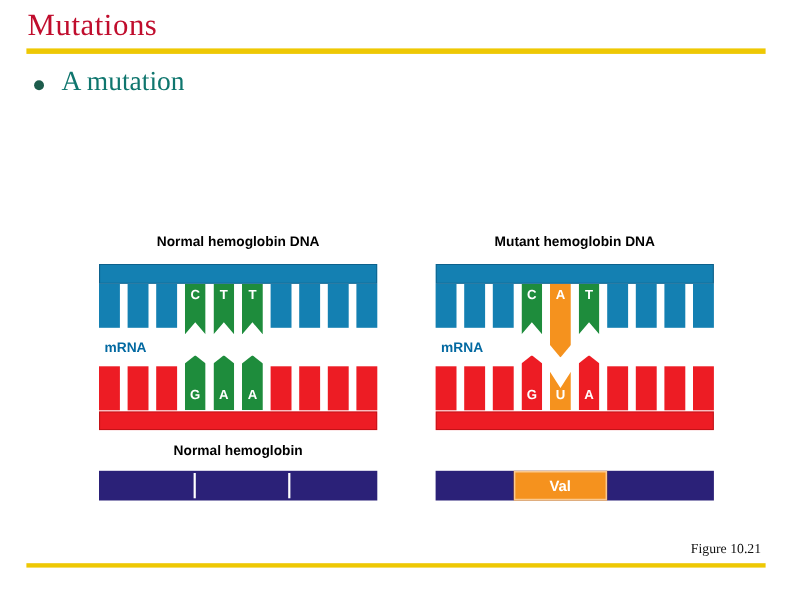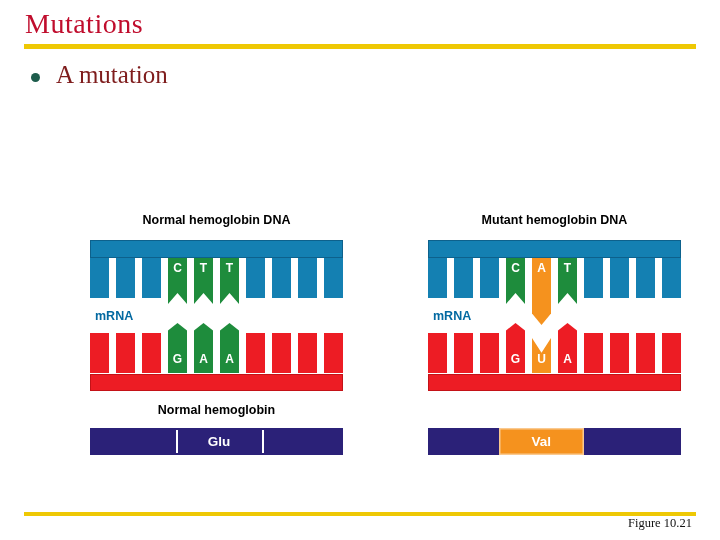--- a/index.html
+++ b/index.html
@@ -13,26 +13,26 @@
     font-size:28px; font-weight:normal; color:#C00D2D; letter-spacing:0.5px;
   }
   .rule { position:absolute; background:#EEC804; }
   .rule-top { left:24px; top:44px; width:672px; height:5px; }
   .rule-bottom { left:24px; top:512px; width:672px; height:4px; }
 
   .bullet-dot {
     position:absolute; left:31px; top:73px; width:9px; height:9px;
     border-radius:50%; background:#1D5C4C;
   }
-  .bullet-text { position:absolute; left:56px; top:61px; font-size:25px; color:#7f1d1d; }
+  .bullet-text { position:absolute; left:56px; top:61px; font-size:25px; color:#0f766e; }
   .sub-bullet  { position:absolute; left:62px; top:122px; font-size:22px; color:#111; }
 
   .panel { position:absolute; top:213px; width:253px; height:245px; }
   #panel-normal { left:90px; }
-  #panel-mutant { left:396px;margin-left:32px; }
+  #panel-mutant { left:396px; }
   .diagram-title {
     position:absolute; top:0; left:-20px; right:-20px; text-align:center;
     font-family:"Liberation Sans", sans-serif; font-weight:bold; font-size:12.5px; color:#000;
   }
 
   .strand { position:absolute; left:0; width:253px; }
   .dna-strand  { top:27px;  height:85px; }
   .mrna-strand { top:110px; height:68px; }
   .dna-bar  { position:absolute; top:0; left:0; right:0; height:18px; background:#1480B2; box-shadow:inset 0 0 0 1px rgba(0,40,70,.35); }
   .mrna-bar { position:absolute; bottom:0; left:0; right:0; height:17px; background:#ED1C24; box-shadow:inset 0 0 0 1px rgba(120,0,0,.35); }
@@ -57,21 +57,21 @@
     position:absolute; top:215px; left:0; width:253px; height:27px;
     background:#2B2178;
   }
   .protein-divider { position:absolute; top:2px; bottom:2px; width:2px; background:#fff; }
   .amino-cell {
     position:absolute; top:0; bottom:0; display:flex; align-items:center; justify-content:center;
     font-family:"Liberation Sans", sans-serif; font-weight:bold; font-size:13.5px; color:#fff;
   }
   .amino-highlight { background:#F5921E; box-shadow:inset 0 0 0 1.5px #FAC98F; }
 
-  .figure-label { position:absolute; left:628px; top:516px; font-size:12.5px; color:#111;text-align:center; }
+  .figure-label { position:absolute; left:628px; top:492px; font-size:12.5px; color:#111;text-align:center; }
   .copyright { position:absolute; left:25px; top:519px; font-size:10px; color:#111; letter-spacing:0.3px; }
 </style>
 </head>
 <body>
 
 <div class="slide">
 
   <div class="title">Mutations</div>
   <div class="rule rule-top"></div>
 
@@ -116,21 +116,20 @@
         </div>
         <div class="tooth" style="left: 156px; top: 10px; width: 19px; height: 40px; background: rgb(237, 28, 36);"></div>
         <div class="tooth" style="left: 182px; top: 10px; width: 19px; height: 40px; background: rgb(237, 28, 36);"></div>
         <div class="tooth" style="left: 208px; top: 10px; width: 19px; height: 40px; background: rgb(237, 28, 36);"></div>
         <div class="tooth" style="left: 234px; top: 10px; width: 19px; height: 40px; background: rgb(237, 28, 36);"></div>
       </div>
     <div class="protein-title">Normal hemoglobin</div>
     <div class="protein-bar">
       <div class="protein-divider" style="left:34%"></div>
       <div class="protein-divider" style="left:68%"></div>
-      <div class="amino-cell" style="left:34%; width:34%;">Glu</div>
     </div>
   </div>
 
   <div class="panel" id="panel-mutant">
     <div class="diagram-title">Mutant hemoglobin DNA</div>
     <div class="strand dna-strand">
       <div class="dna-bar"></div>
     <div class="tooth" style="left: 0px; top: 18px; width: 19px; height: 40px; background: rgb(20, 128, 178);"></div>
         <div class="tooth" style="left: 26px; top: 18px; width: 19px; height: 40px; background: rgb(20, 128, 178);"></div>
         <div class="tooth" style="left: 52px; top: 18px; width: 19px; height: 40px; background: rgb(20, 128, 178);"></div>

